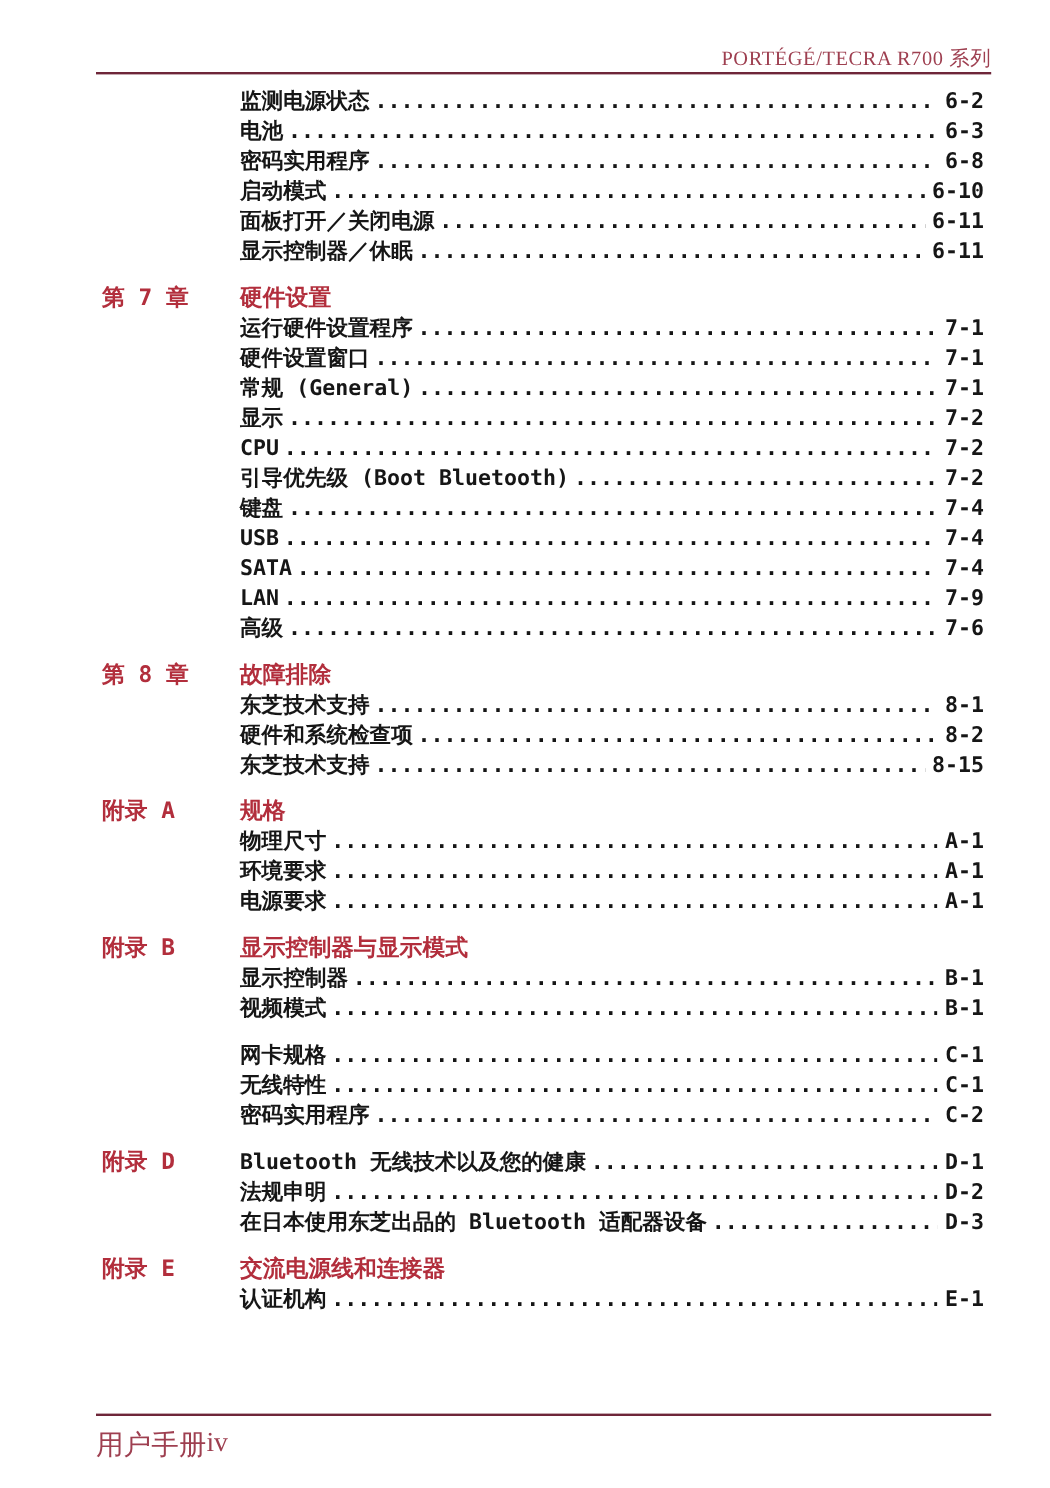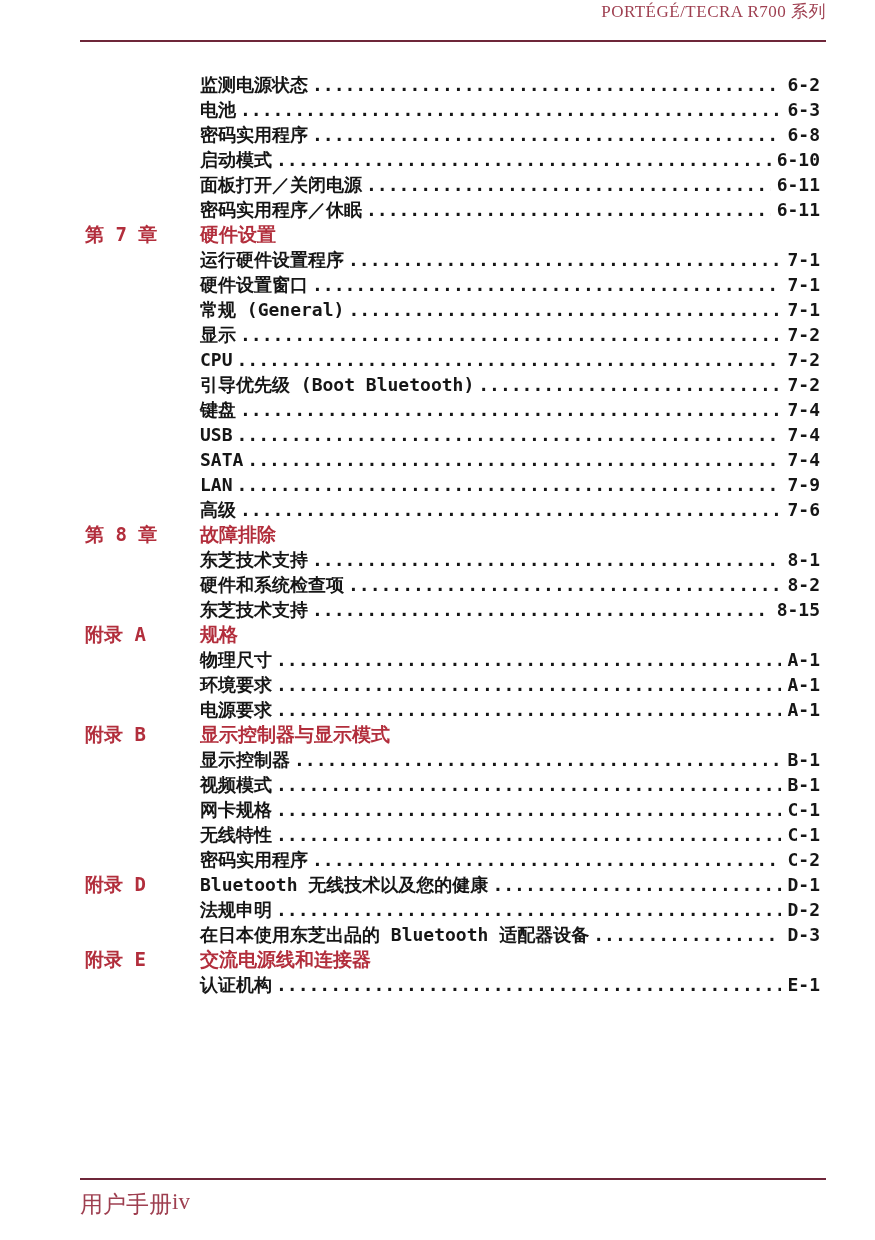--- a/index.html
+++ b/index.html
@@ -12,23 +12,23 @@
     overflow: hidden;
     font-family: "DejaVu Sans", sans-serif;
   }
 
   
   #page-header {
     position: absolute;
     left: 80px;
     right: 49px;
     top: 0;
-    height: 42px;
+    height: 62px;
     display: flex;
-    align-items: flex-start;
+    align-items: flex-end;
     justify-content: flex-end;
     border-bottom: 2px solid #6e2639;
     padding-bottom: 0;
     font-family: "Liberation Serif", "DejaVu Serif", serif;
     font-size: 17px;
     color: #9e3f50;
     letter-spacing: 0.5px;
   }
 
   
@@ -46,21 +46,21 @@
   }
 
   
   #toc {
     position: absolute;
     left: 85px;
     top: 72px;
     width: 735px;
     color: #161616;
   }
-  .toc-section { }
+  .toc-section { margin-top: 14px; }
   .toc-section:first-child { margin-top: 0; }
 
   .section-heading {
     position: relative;
     padding-left: 115px;
     line-height: 25px;
     font-size: 19px;
     font-weight: 600;
     color: #b22e3c;
     font-family: "DejaVu Sans Mono", "DejaVu Sans", sans-serif;
@@ -126,21 +126,21 @@
           <span class="t">启动模式</span>
           <span class="dots">............................................................................................................................................</span>
           <span class="pg">6-10</span>
         </div>
         <div class="toc-entry">
           <span class="t">面板打开／关闭电源</span>
           <span class="dots">............................................................................................................................................</span>
           <span class="pg">6-11</span>
         </div>
         <div class="toc-entry">
-          <span class="t">密码实用程序／休眠</span>
+          <span class="t">显示控制器／休眠</span>
           <span class="dots">............................................................................................................................................</span>
           <span class="pg">6-11</span>
         </div>
       </div>
       <div class="toc-section">
         <div class="section-heading"><span class="chapter-label">第 7 章</span><span>硬件设置</span></div>
         <div class="toc-entry">
           <span class="t">运行硬件设置程序</span>
           <span class="dots">............................................................................................................................................</span>
           <span class="pg">7-1</span>

